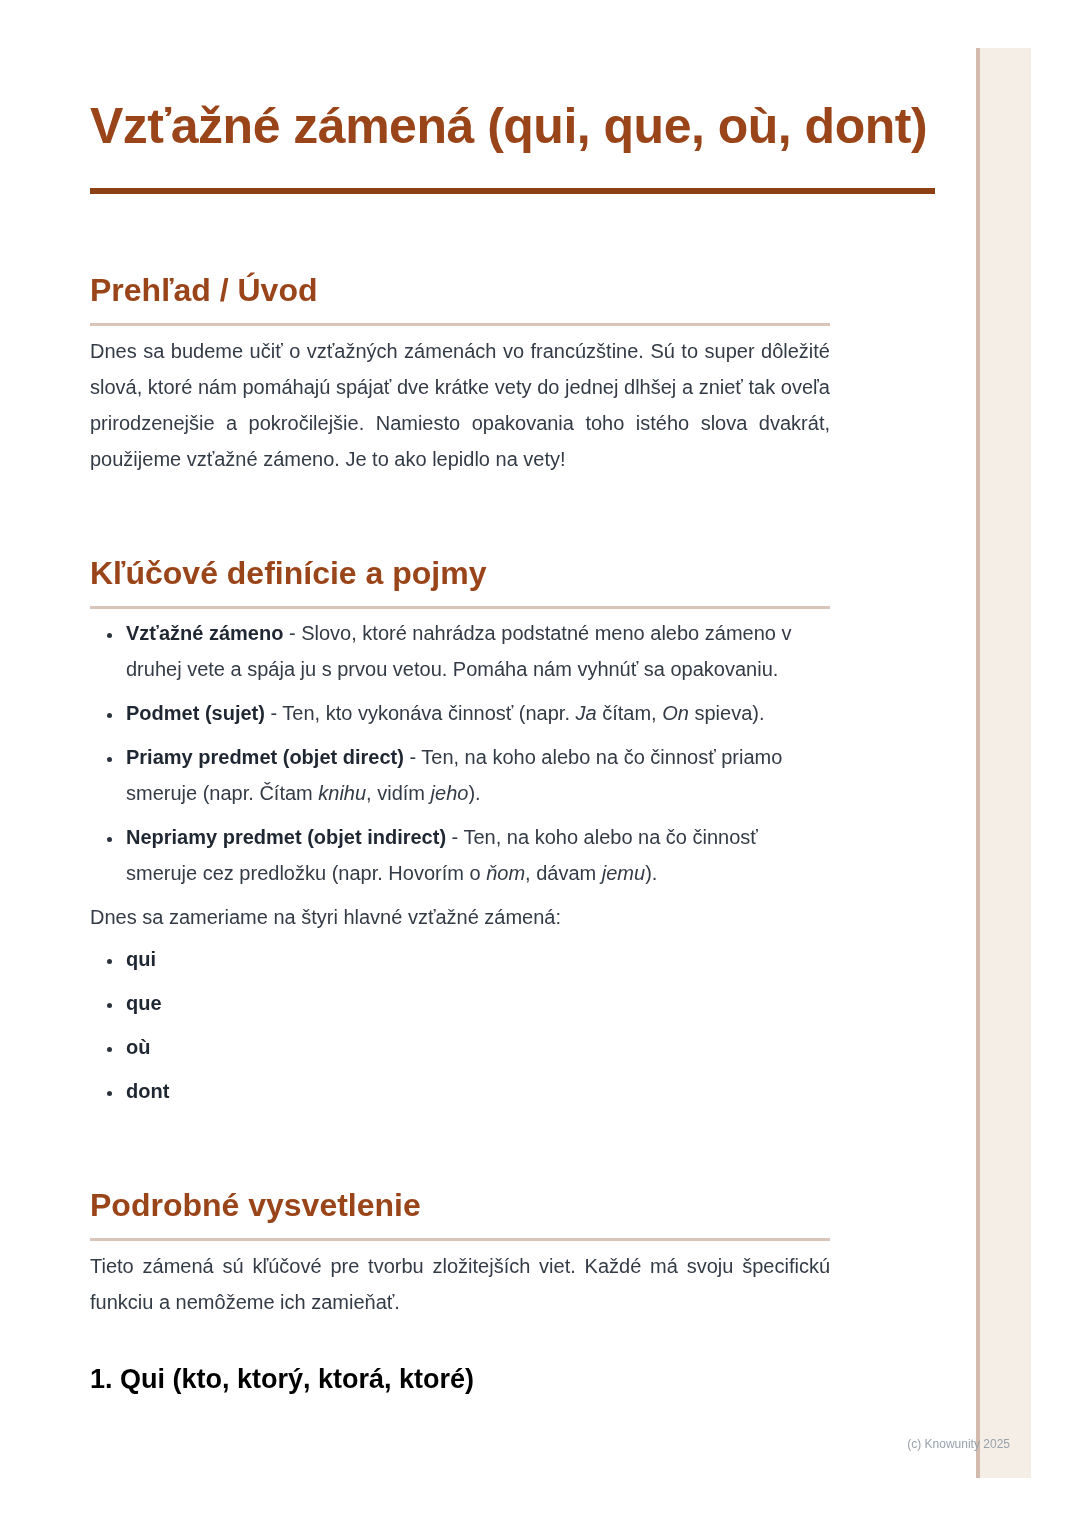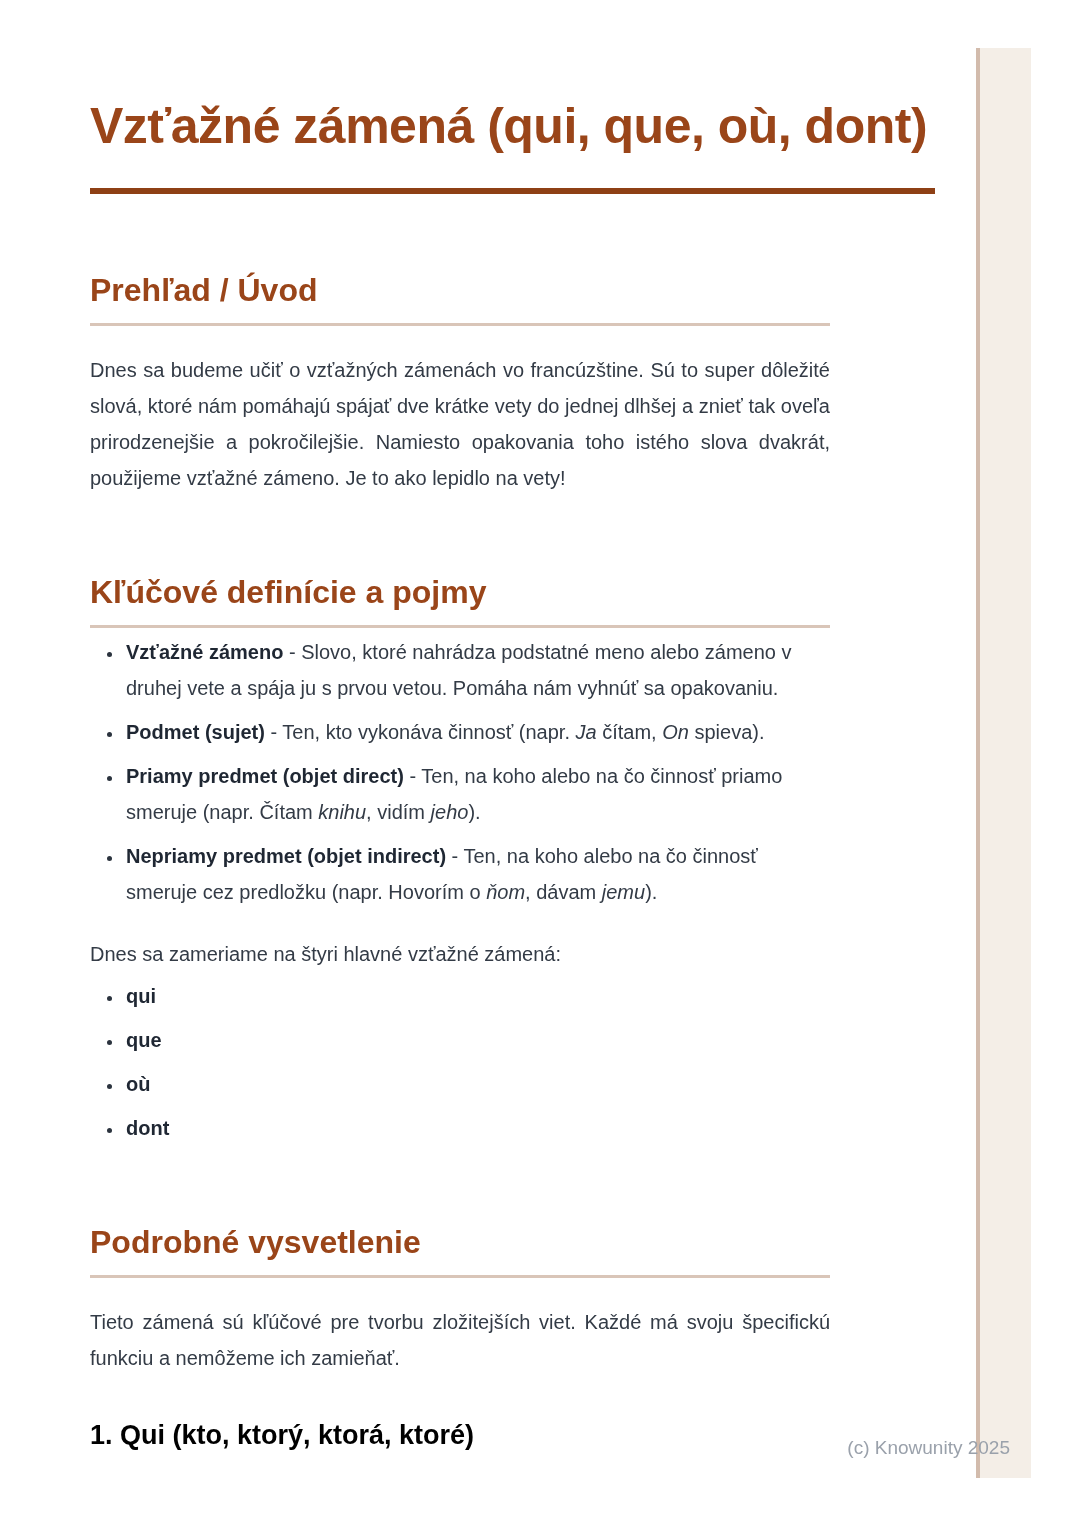--- a/index.html
+++ b/index.html
@@ -46,21 +46,21 @@
     color: #9a4519;
   }
   .section-rule {
     width: 740px; height: 3px;
     background: #d9c5b8;
     margin-top: 13px;
   }
 
   p.body-par {
     width: 740px;
-    margin-top: 26px;
+    margin-top: 7px;
     font-size: 20px;
     line-height: 36px;
     color: #333b46;
   }
   p.justified { text-align: justify; }
 
   ul.doc-list {
     margin-top: 6px;
     width: 740px;
     padding-left: 34px;
@@ -83,21 +83,21 @@
     margin-top: 44px;
     font-size: 27px;
     font-weight: 700;
     color: #000000;
   }
 
   .footer-copyright {
     position: absolute;
     top: 1437px;
     right: 70px;
-    font-size: 19px;
+    font-size: 12px;
     color: #9aa1ab;
     z-index: 2;
   }
 </style>
 </head>
 <body>
 
 <div class="page">
 
   <div class="side-stripe"></div>

